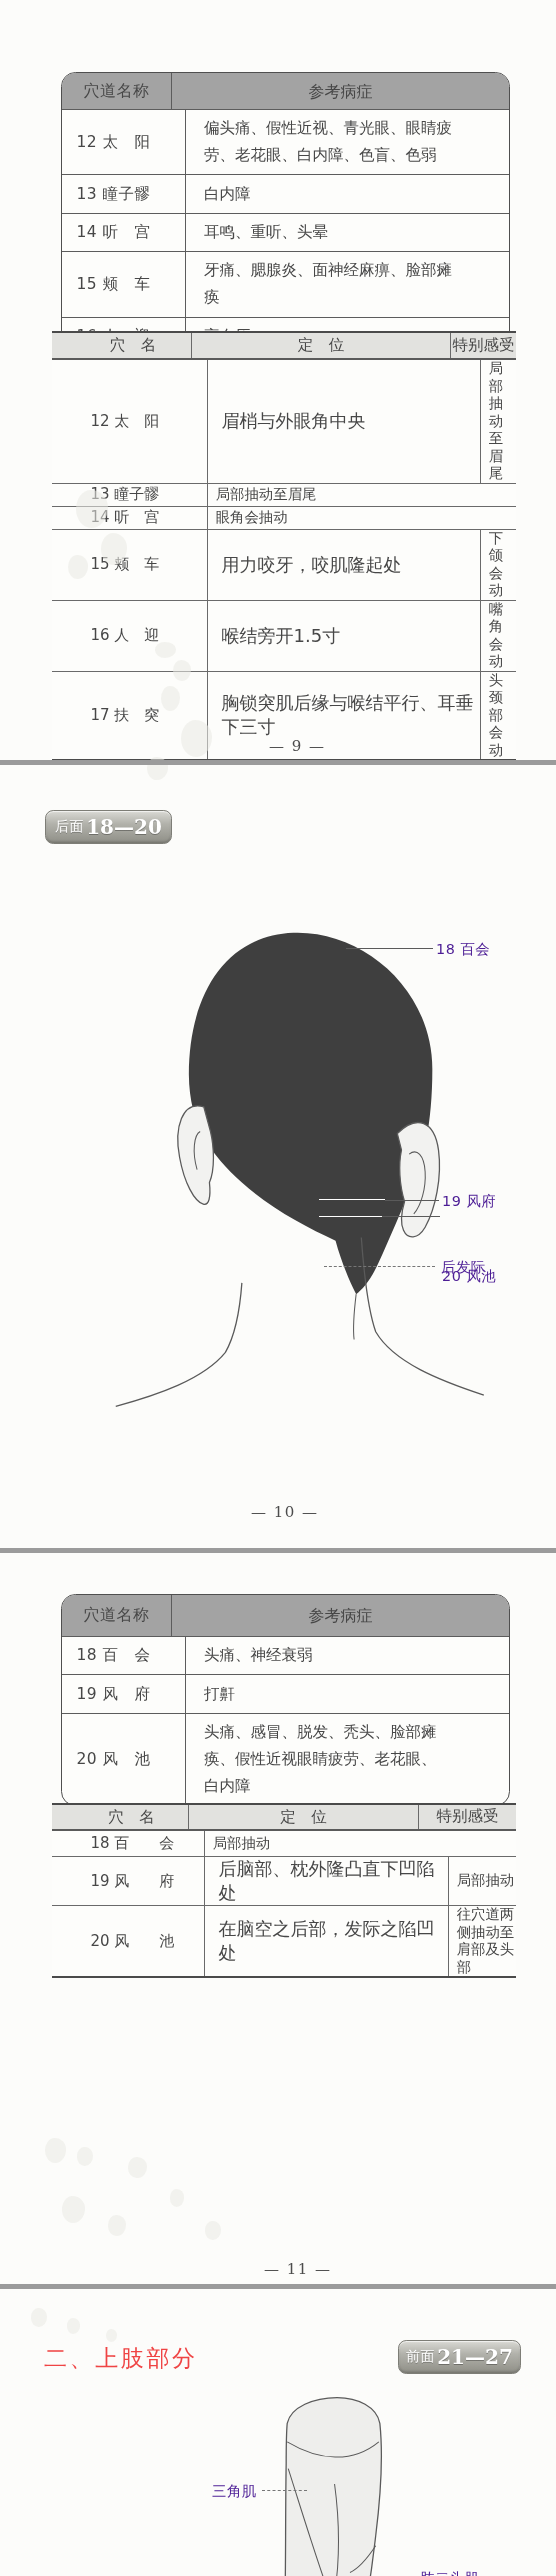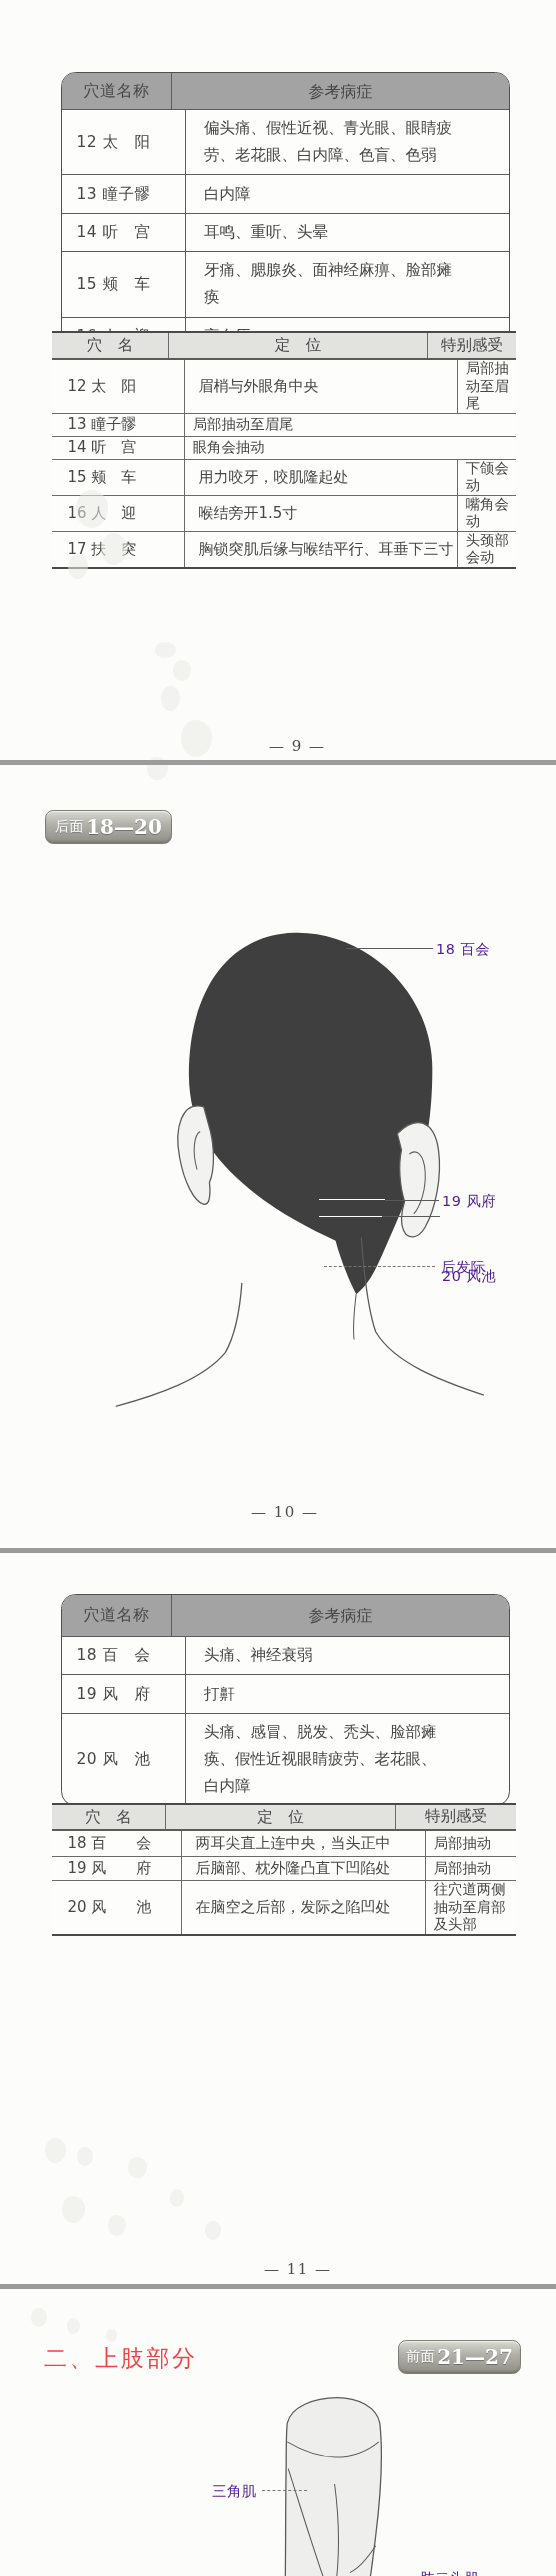--- a/index.html
+++ b/index.html
@@ -19,22 +19,22 @@
   .tbl-round .c2{flex:1;display:flex;align-items:center;padding:5.2px 12.4px 5.2px 17.5px;font-size:15.5px;line-height:27px;}
   .tbl-round .head .c2{justify-content:center;padding:0;font-size:16px;}
   .wrapA{max-width:260px;}
   .wrapB{max-width:240px;}
 
   
   .tbl-lines{position:absolute;border-top:2.6px double #4a4a4a;border-bottom:2.6px double #4a4a4a;background:#fdfdfb;}
   .tbl-lines .tr{display:flex;align-items:stretch;}
   .tbl-lines .tr.head{background:#e2e2df;border-bottom:2.1px double #5a5a5a;}
   .tbl-lines .row + .row{border-top:1px solid #6a6a6a;}
-  .tbl-lines .la{flex:0 0 116px;border-right:1px solid #6a6a6a;display:flex;align-items:center;padding-left:15.5px;font-size:15px;}
-  .tbl-lines .lb{flex:0 0 258px;border-right:1px solid #6a6a6a;display:flex;align-items:center;padding-left:14px;font-size:15px;}
+  .tbl-lines .la{flex:0 0 116px;border-right:1px solid #6a6a6a;display:flex;align-items:center;padding-left:15.5px;font-size:15px;margin-left:23px;}
+  .tbl-lines .lb{flex:0 0 258px;border-right:1px solid #6a6a6a;display:flex;align-items:center;padding-left:14px;font-size:18px;}
   .tbl-lines .lc{flex:1;display:flex;align-items:center;padding-left:8.2px;font-size:14.4px;line-height:17.5px;}
   .tbl-lines .head .la,.tbl-lines .head .lb,.tbl-lines .head .lc{justify-content:center;padding-left:0;font-size:15.5px;}
   .t4 .la{flex-basis:113px;}
   .t4 .lb{flex-basis:229px;}
   .t4 .lc .wrapC{max-width:114px;display:inline-block;}
 
   
   .pageno{position:absolute;font-family:"DejaVu Serif","Liberation Serif",serif;font-size:15px;color:#4c4c4c;letter-spacing:1.5px;white-space:nowrap;}
   .divider{position:absolute;left:0;width:556px;height:4.6px;background:#9b9b9b;}
 
@@ -211,21 +211,20 @@
   </div>
 
   <div class="tbl-lines t4" style="left:52px;top:1803px;width:464px;">
     <div class="tr head" style="min-height:24px;">
       <div class="la">穴　名</div>
       <div class="lb">定　位</div>
       <div class="lc">特别感受</div>
     </div>
     <div class="tr row" style="min-height:25px;">
       <div class="la">18 百　　会</div>
-      <div class="lb">两耳尖直上连中央，当头正中</div>
       <div class="lc">
           <span class="wrapC">局部抽动</span>
         </div>
     </div>
     <div class="tr row" style="min-height:23px;">
       <div class="la">19 风　　府</div>
       <div class="lb">后脑部、枕外隆凸直下凹陷处</div>
       <div class="lc">
           <span class="wrapC">局部抽动</span>
         </div>

